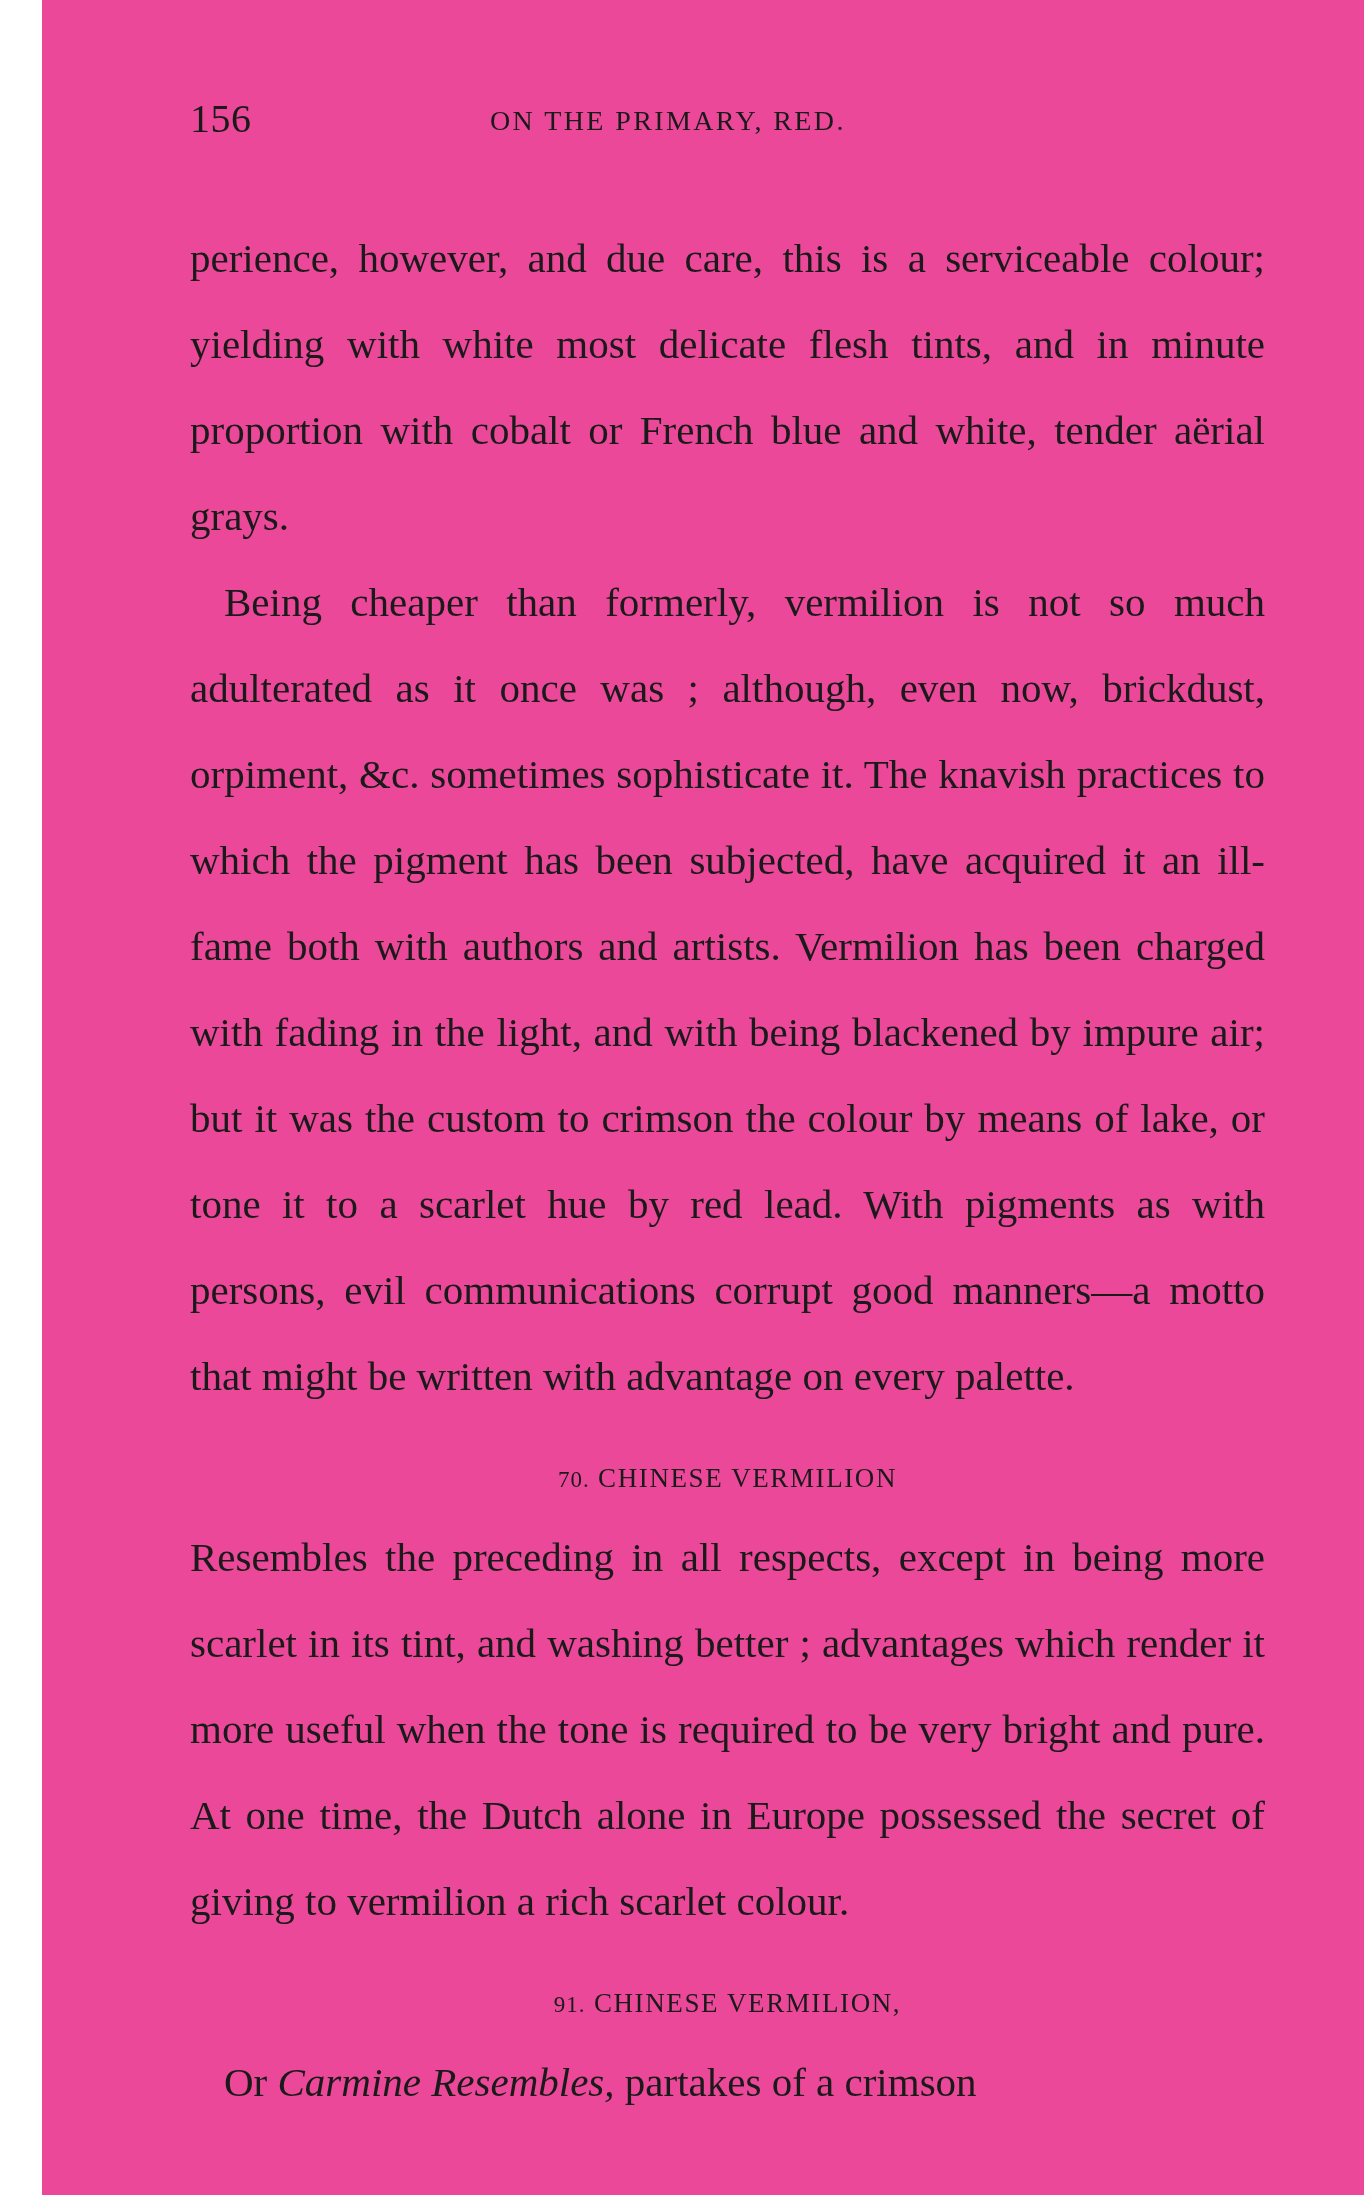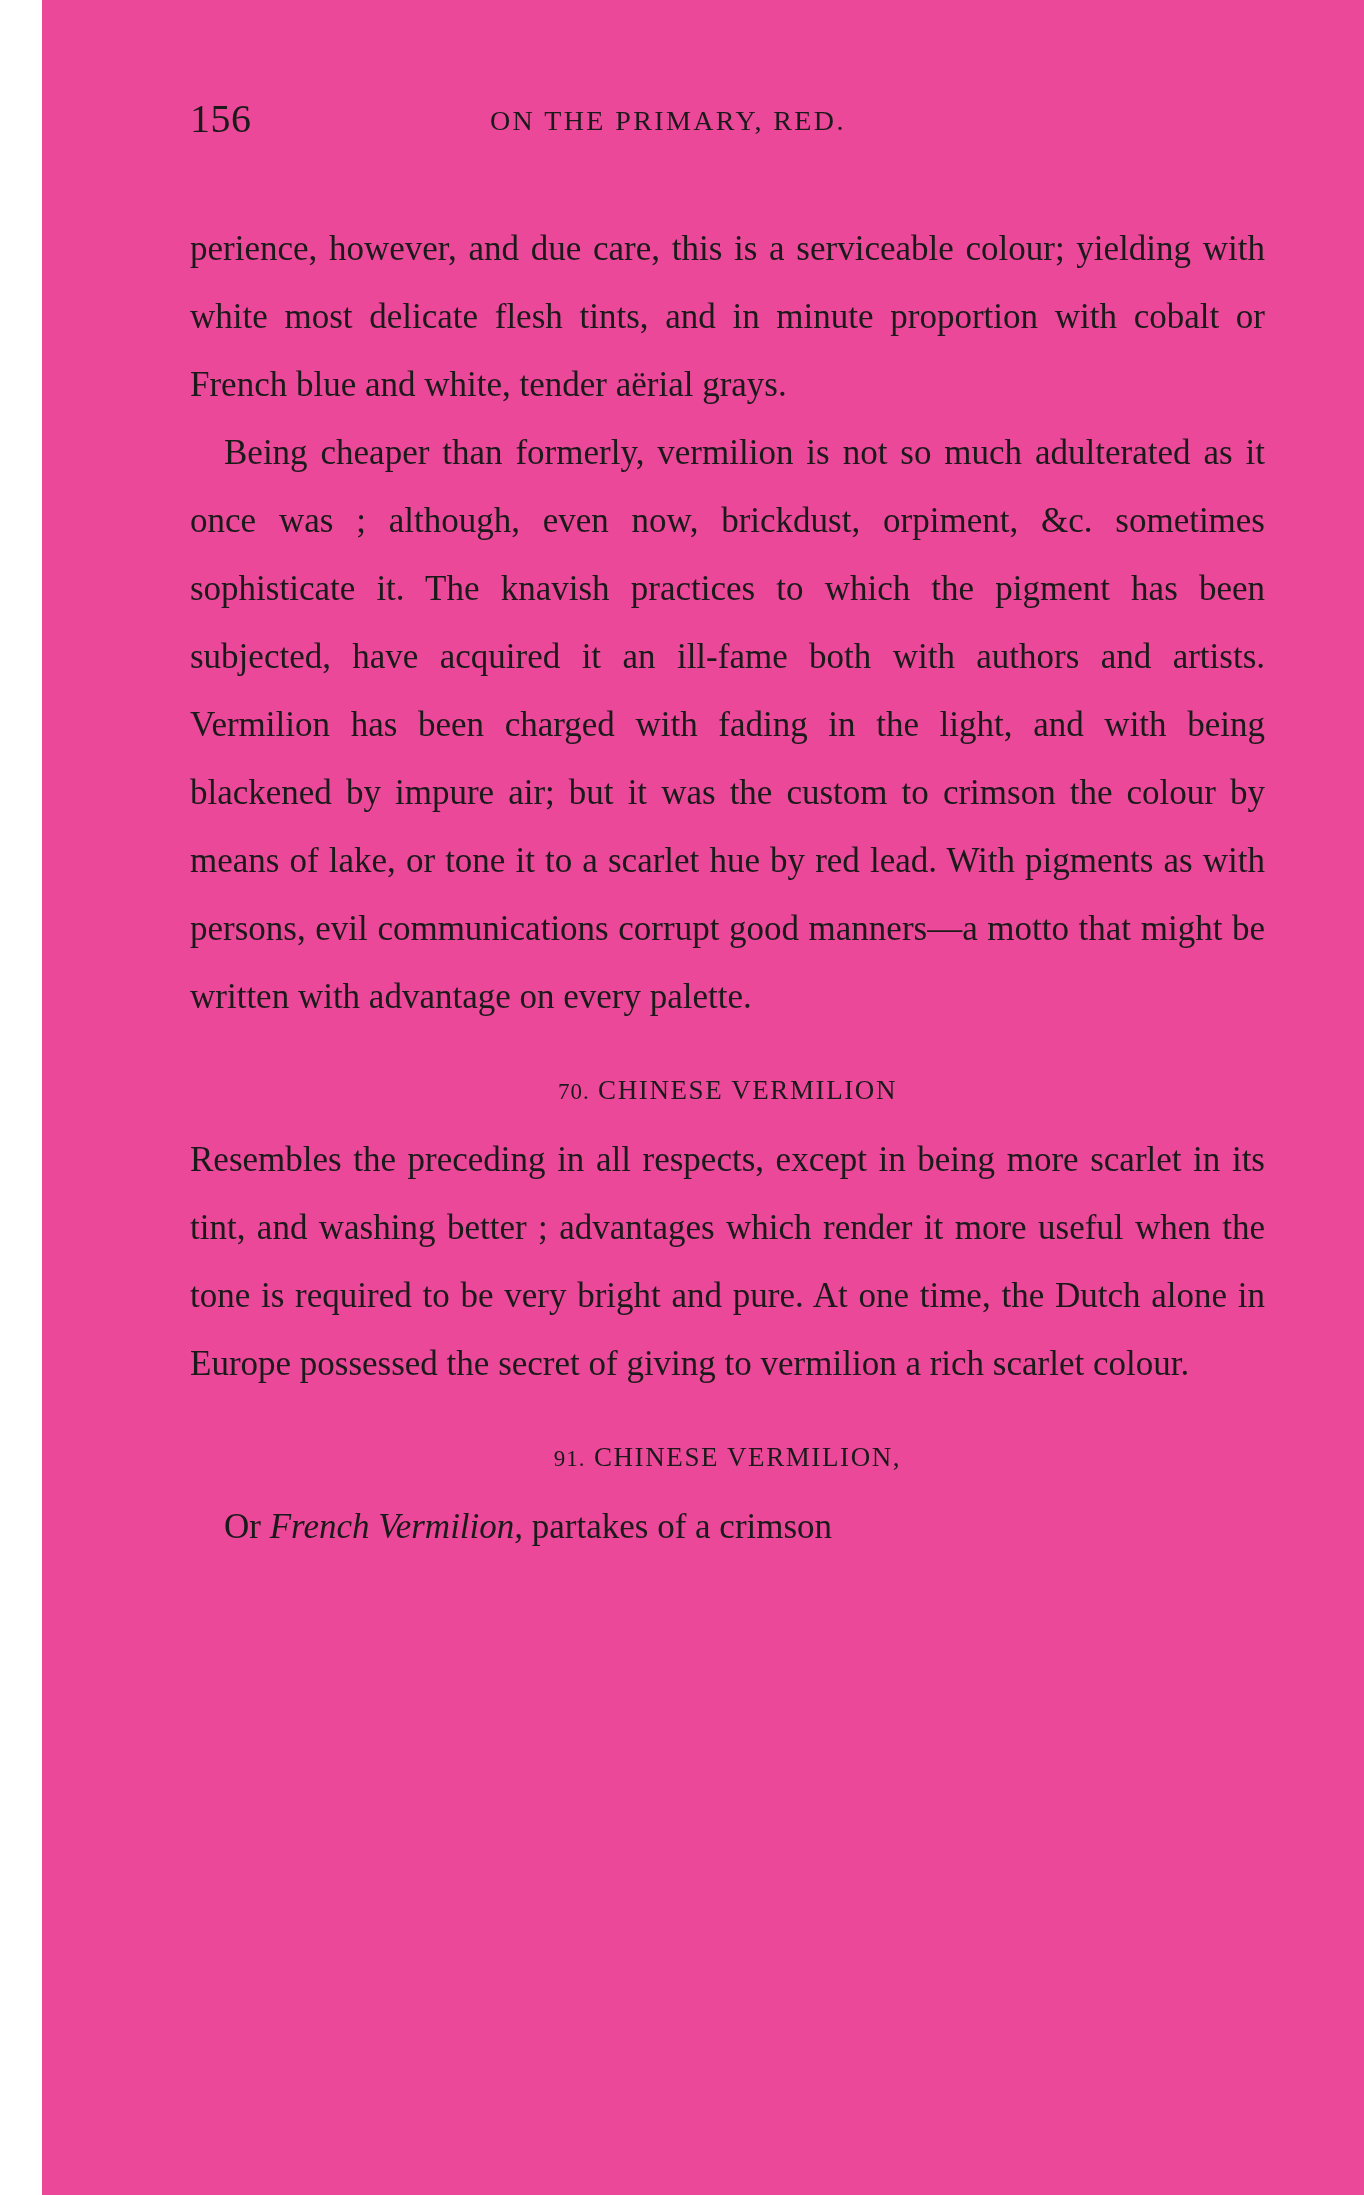--- a/index.html
+++ b/index.html
@@ -51,22 +51,22 @@
     white-space: nowrap;
   }
   .body-col {
     position: absolute;
     left: 148px;
     top: 215px;
     width: 1075px;
   }
   p.para {
     margin: 0;
-    font-size: 35px;
-    line-height: 68px;
+    font-size: 41px;
+    line-height: 86px;
     text-align: justify;
     text-justify: inter-word;
     color: #1a1a1a;
     hyphens: none;
   }
   p.para.indent {
     text-indent: 34px;
   }
   p.para + p.para {
     margin-top: 0;
@@ -110,16 +110,16 @@
       <span>CHINESE VERMILION</span>
     </div>
 
     <p class="para">Resembles the preceding in all respects, except in being more scarlet in its tint, and washing better ; advantages which render it more useful when the tone is required to be very bright and pure. At one time, the Dutch alone in Europe possessed the secret of giving to vermilion a rich scarlet colour.</p>
 
     <div class="sec-head">
       <span class="num">91.</span>
       <span>CHINESE VERMILION,</span>
     </div>
 
-    <p class="para last-line"><span>Or </span><span class="italic">French Vermilion,</span><span> partakes of a crimson</span></p>
+    <p class="para last-line"><span>Or </span><span class="italic">Carmine Resembles,</span><span> partakes of a crimson</span></p>
 
   </div>
 </div>
 
 </body></html>

